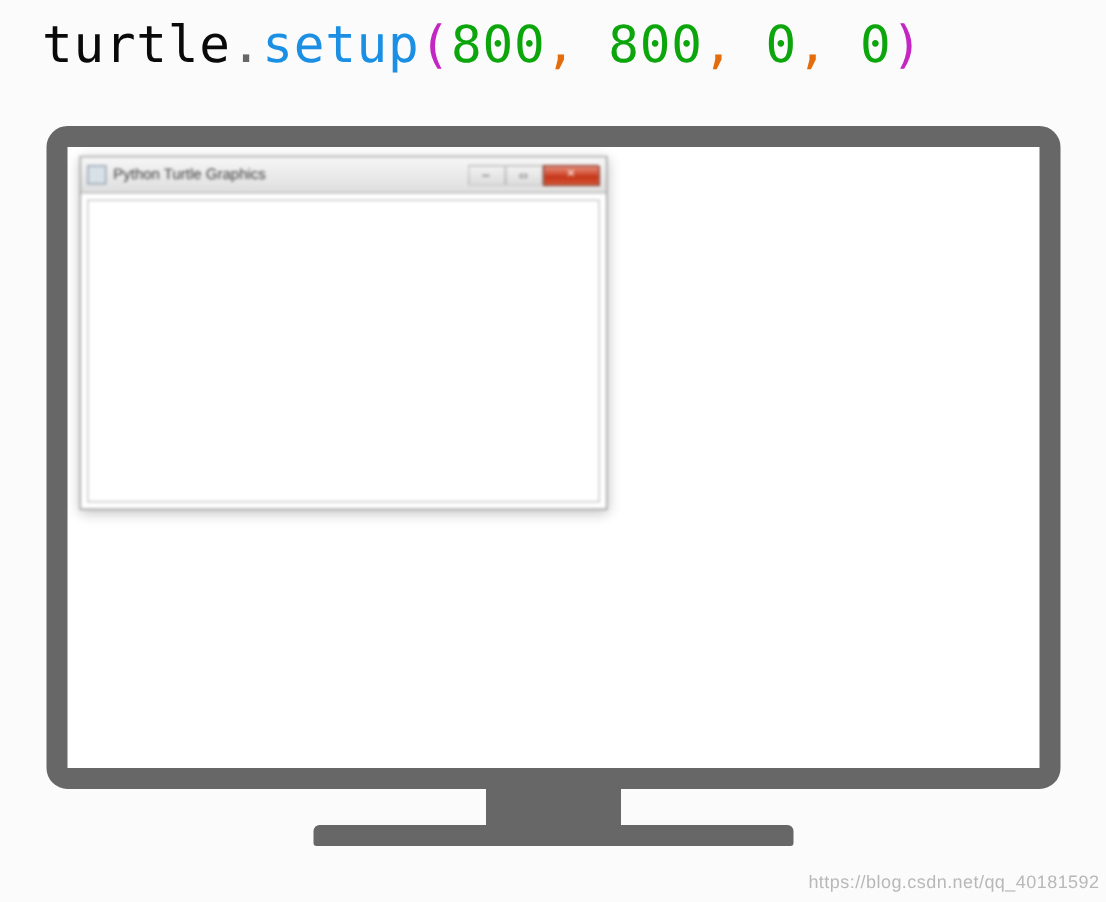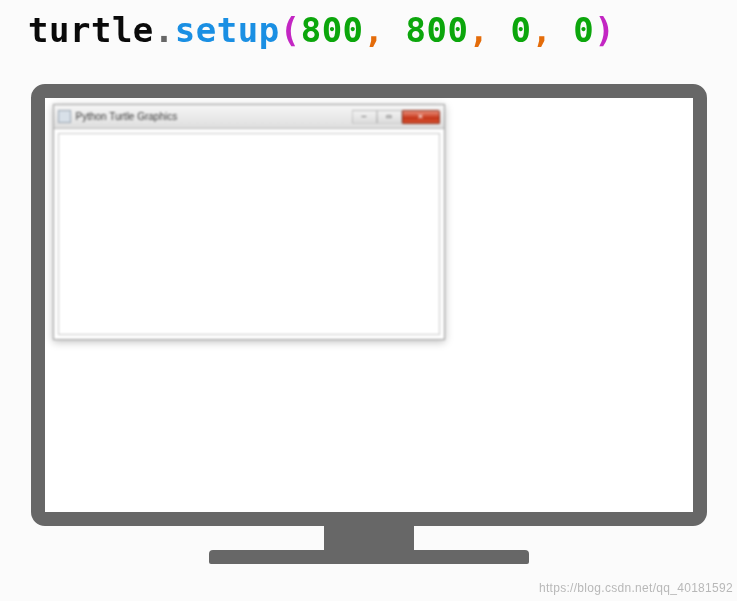--- a/index.html
+++ b/index.html
@@ -7,21 +7,21 @@
       width: 737px;
       height: 601px;
       background: #fbfbfb;
       font-family: "Consolas", "Monaco", monospace;
       overflow: hidden;
       position: relative;
     }
     .code-line {
       padding: 10px 28px 4px 28px;
       font-size: 34px;
-      font-weight: bold;
+      font-weight: normal;
       letter-spacing: 0.5px;
       white-space: nowrap;
     }
     .tok-module { color: #0a0a0a; }
     .tok-dot { color: #676767; }
     .tok-method { color: #1a8fe3; }
     .tok-paren { color: #c326c3; }
     .tok-num { color: #0ca60c; }
     .tok-comma { color: #e46c0a; }
 
@@ -50,21 +50,21 @@
       height: 14px;
       background: #676767;
       border-radius: 4px 4px 2px 2px;
       margin: 0 auto;
     }
 
     .turtle-window {
       position: absolute;
       top: 6px;
       left: 8px;
-      width: 392px;
+      width: 352px;
       height: 236px;
       background: #ffffff;
       border: 1px solid #9c9c9c;
       box-shadow: 0 2px 8px rgba(0,0,0,0.25);
       filter: blur(0.9px);
     }
     .titlebar {
       height: 24px;
       background: linear-gradient(to bottom, #f6f6f6, #dedede);
       border-bottom: 1px solid #b8b8b8;

